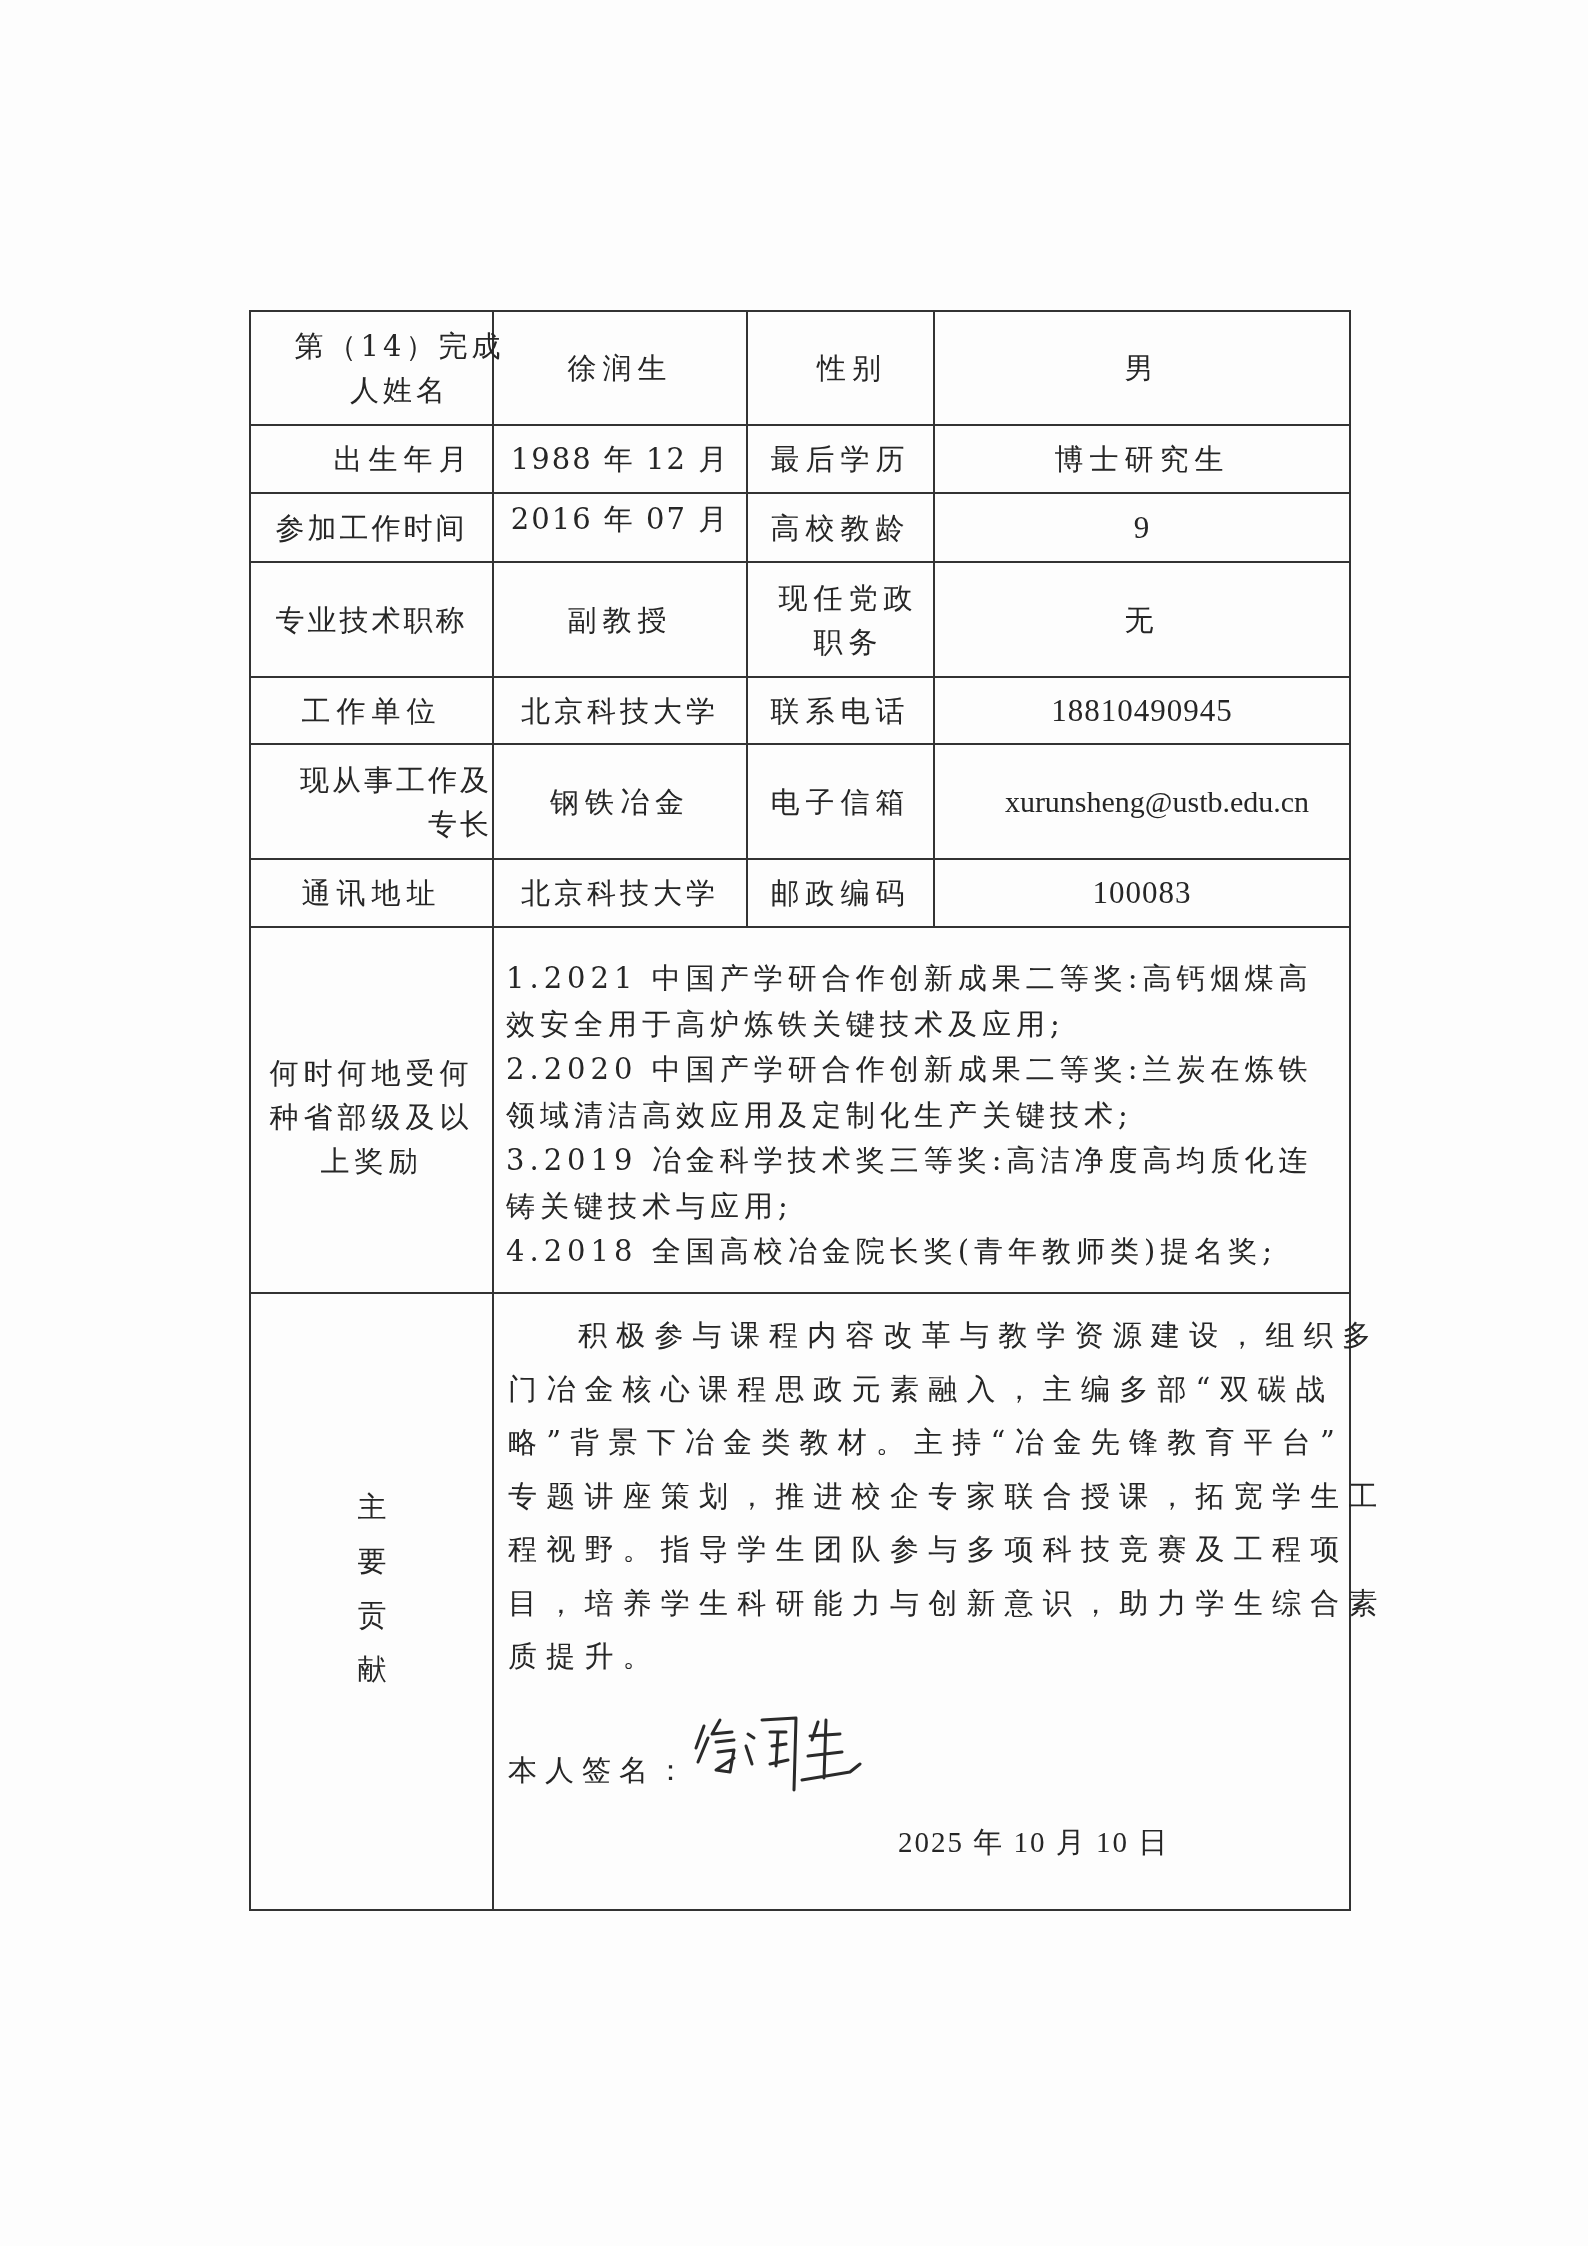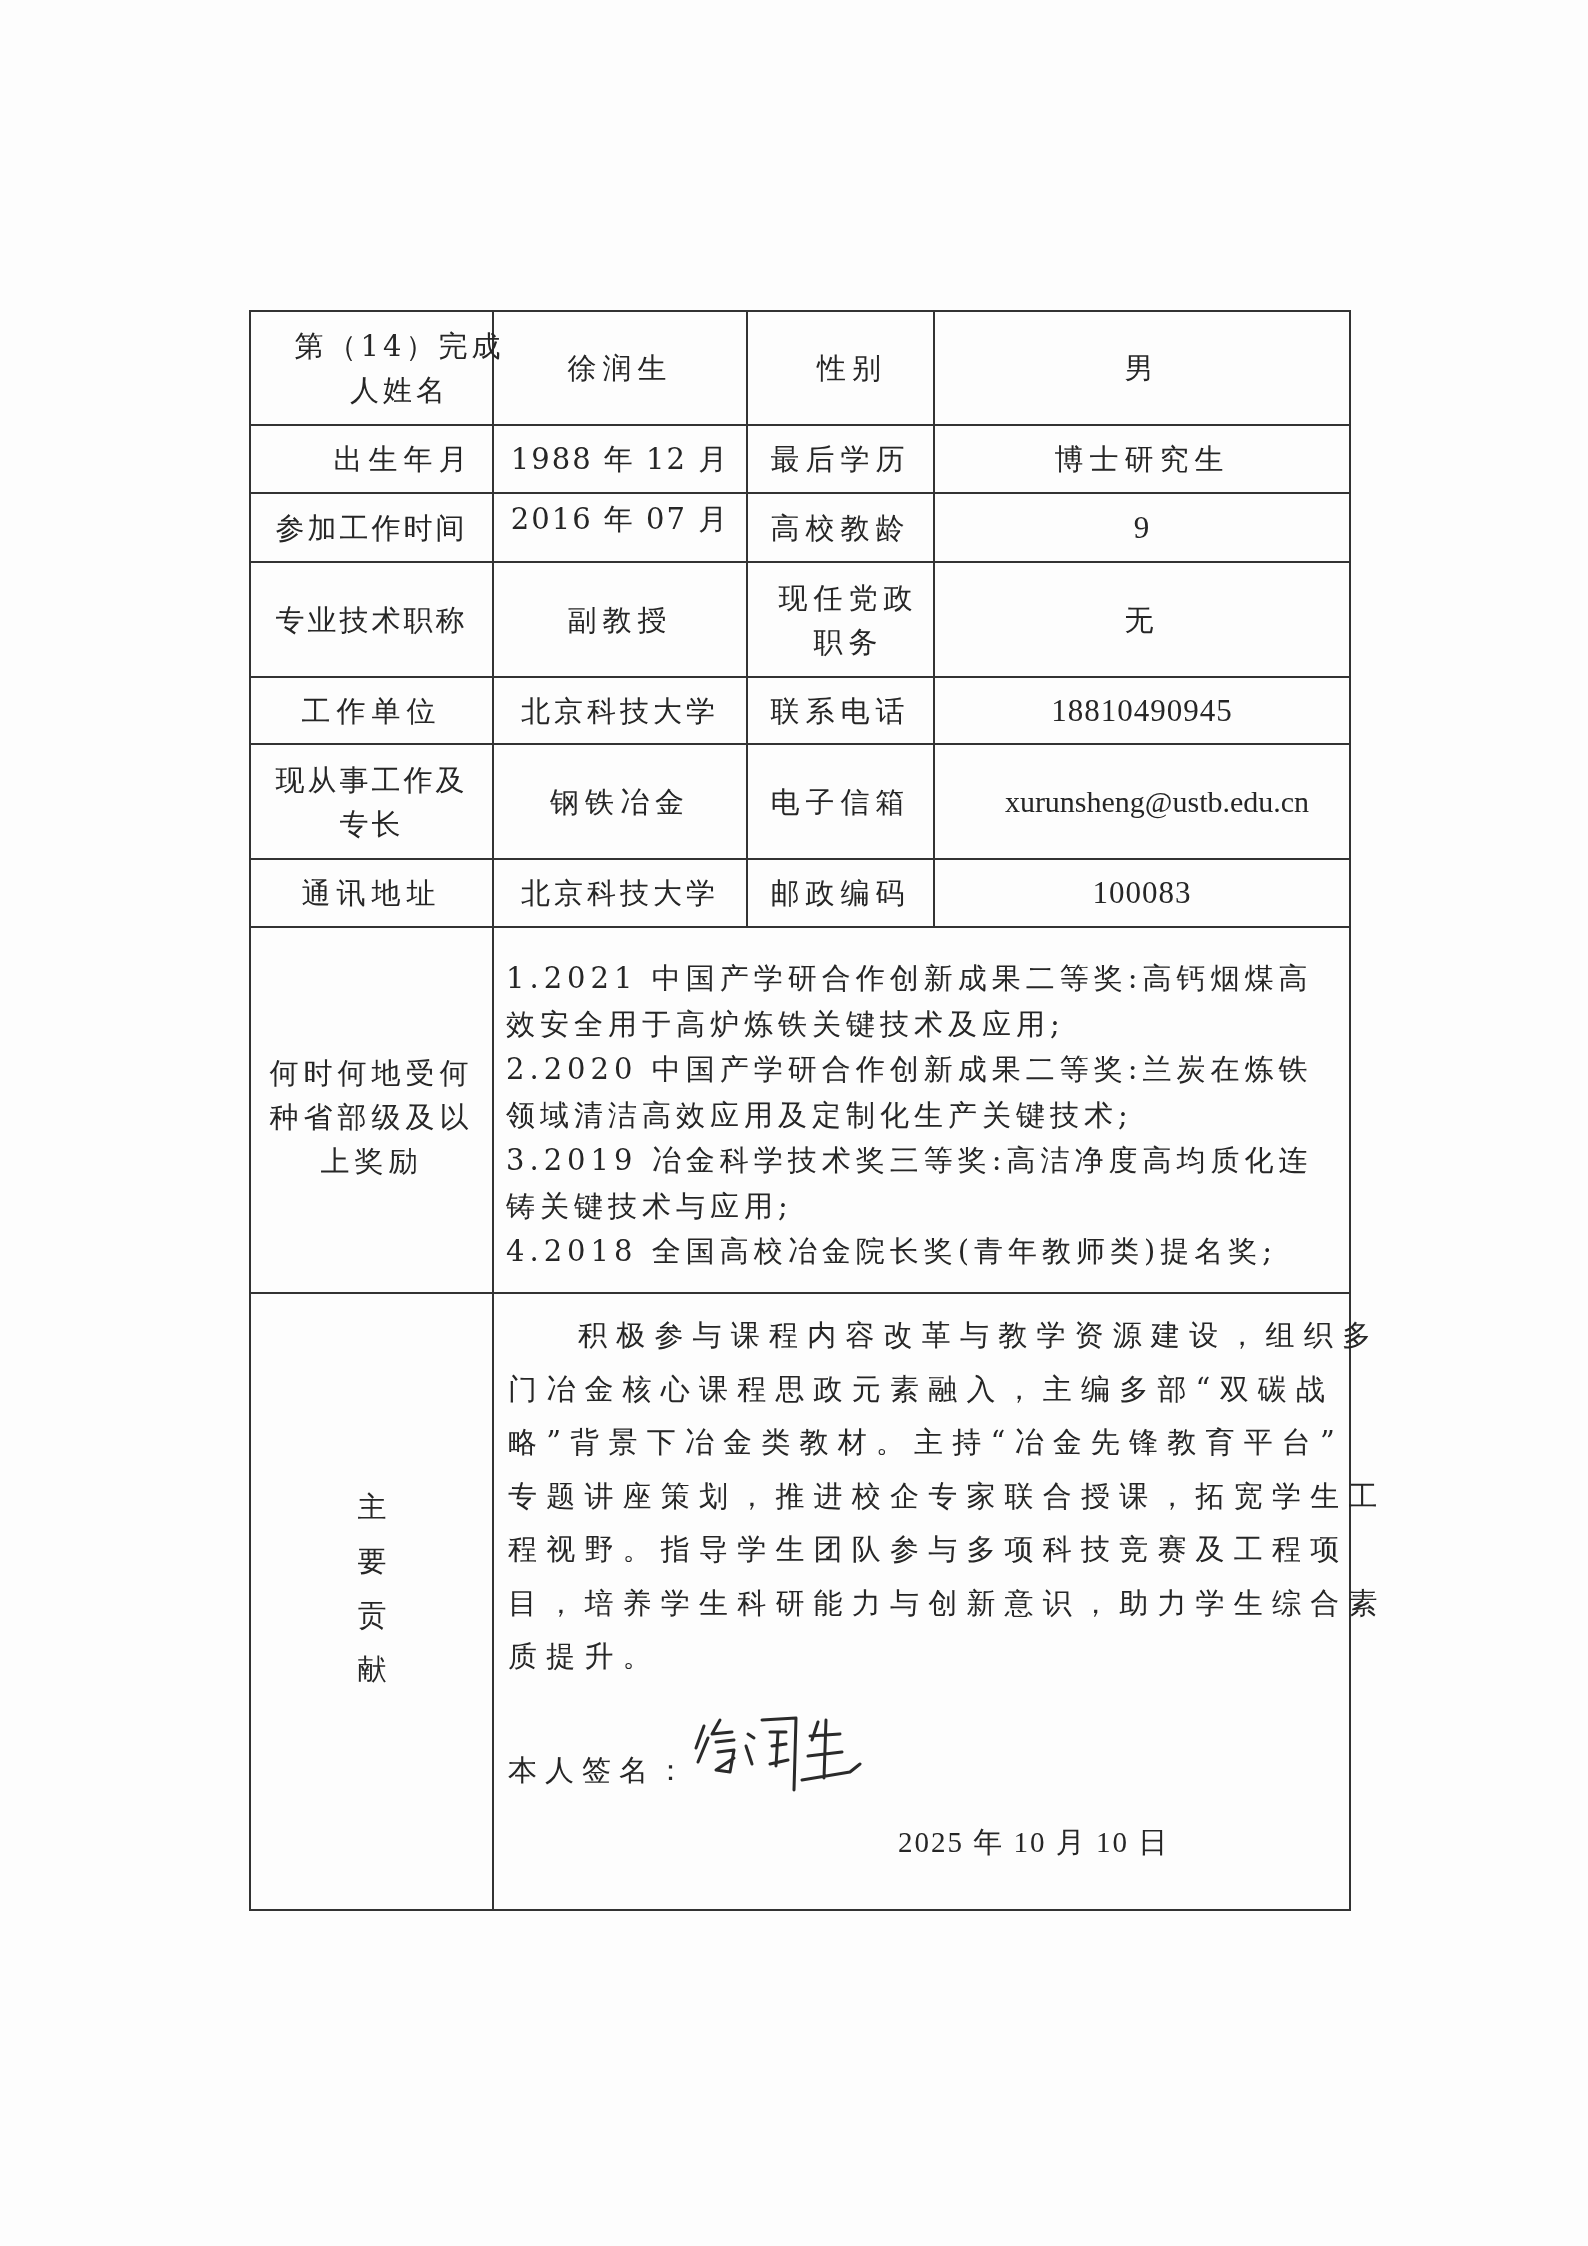--- a/index.html
+++ b/index.html
@@ -187,21 +187,21 @@
     <div class="cell" style="left:494px; top:678px; width:252px; height:65px; letter-spacing:4px;">
       <span>北京科技大学</span>
     </div>
     <div class="cell" style="left:748px; top:678px; width:185px; height:65px;">
       <span>联系电话</span>
     </div>
     <div class="cell num" style="left:935px; top:678px; width:414px; height:65px;">
       <span>18810490945</span>
     </div>
 
-    <div class="cell" style="left:251px; top:745px; width:241px; height:113px; flex-direction:column; letter-spacing:3px;">
+    <div class="cell" style="left:251px; top:745px; width:241px; height:113px; flex-direction:column; letter-spacing:3px;align-items:flex-end;">
       <span class="t">现从事工作及</span>
       <span class="t">专长</span>
     </div>
     <div class="cell" style="left:494px; top:745px; width:252px; height:113px;">
       <span>钢铁冶金</span>
     </div>
     <div class="cell" style="left:748px; top:745px; width:185px; height:113px;">
       <span>电子信箱</span>
     </div>
     <div class="cell email" style="left:950px; top:745px; width:414px; height:113px;">

